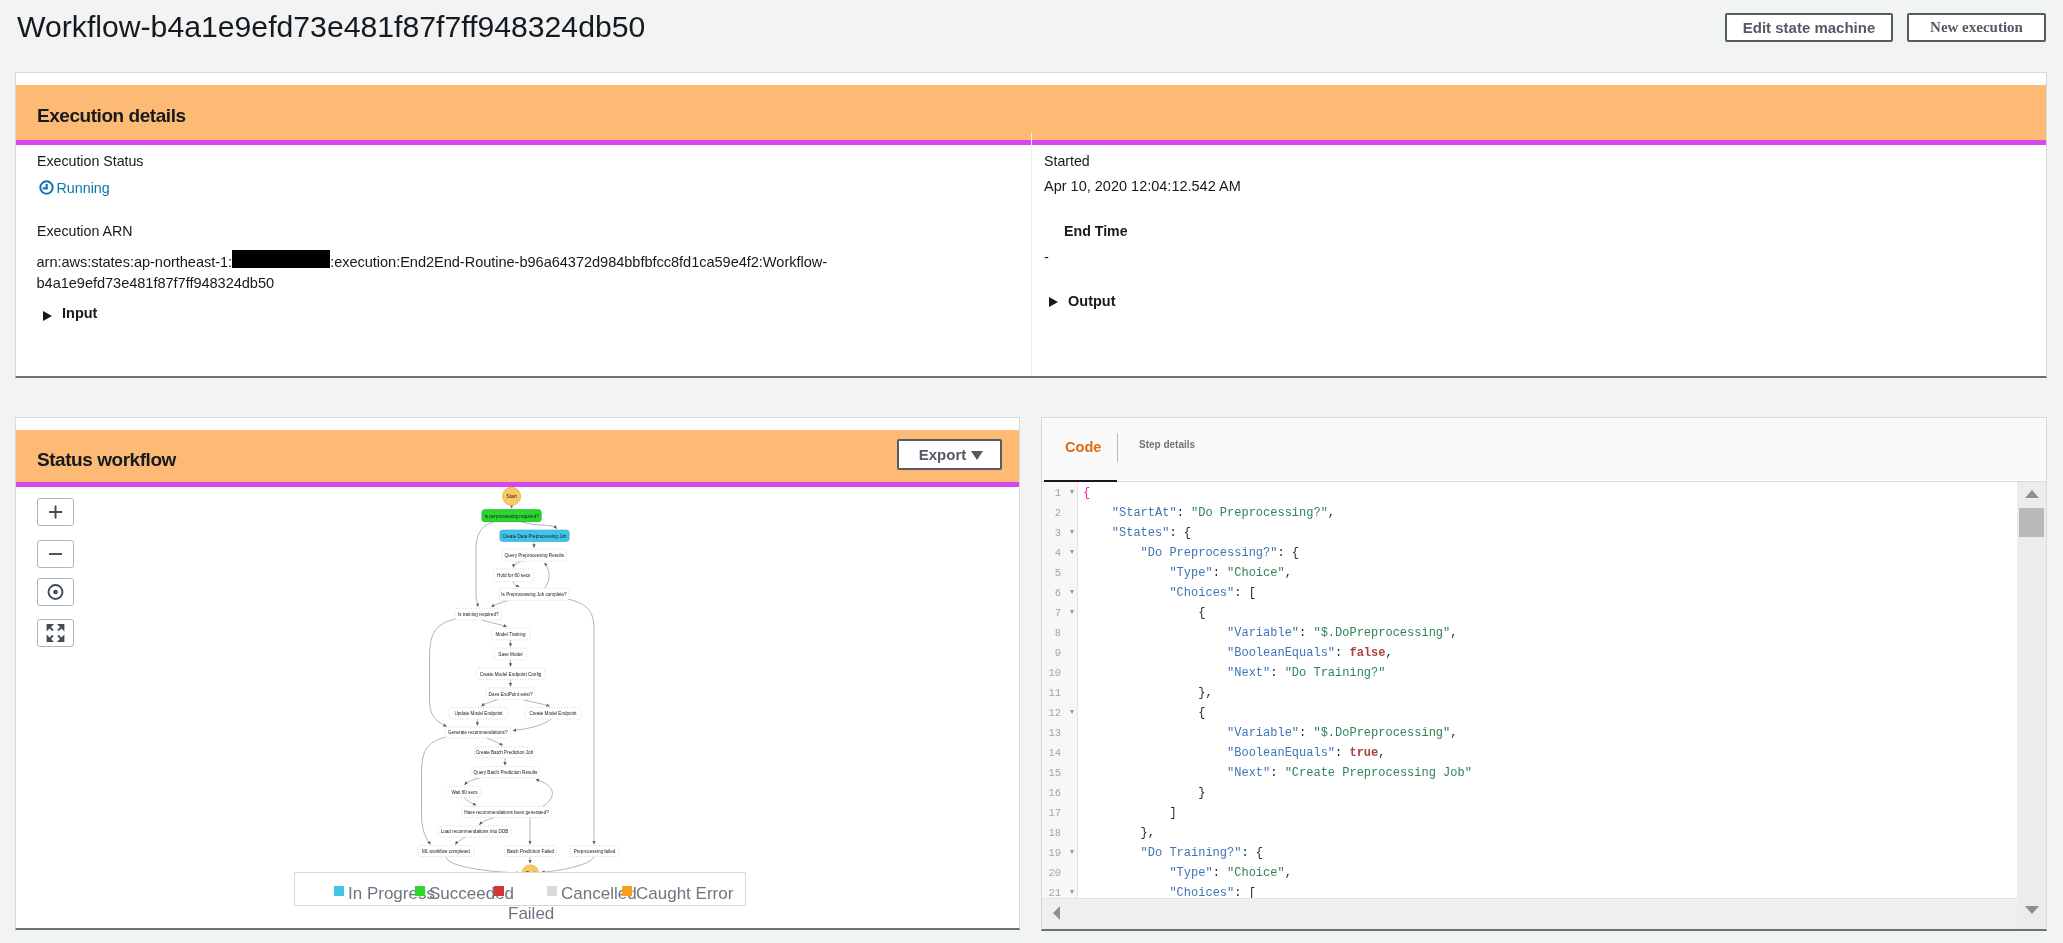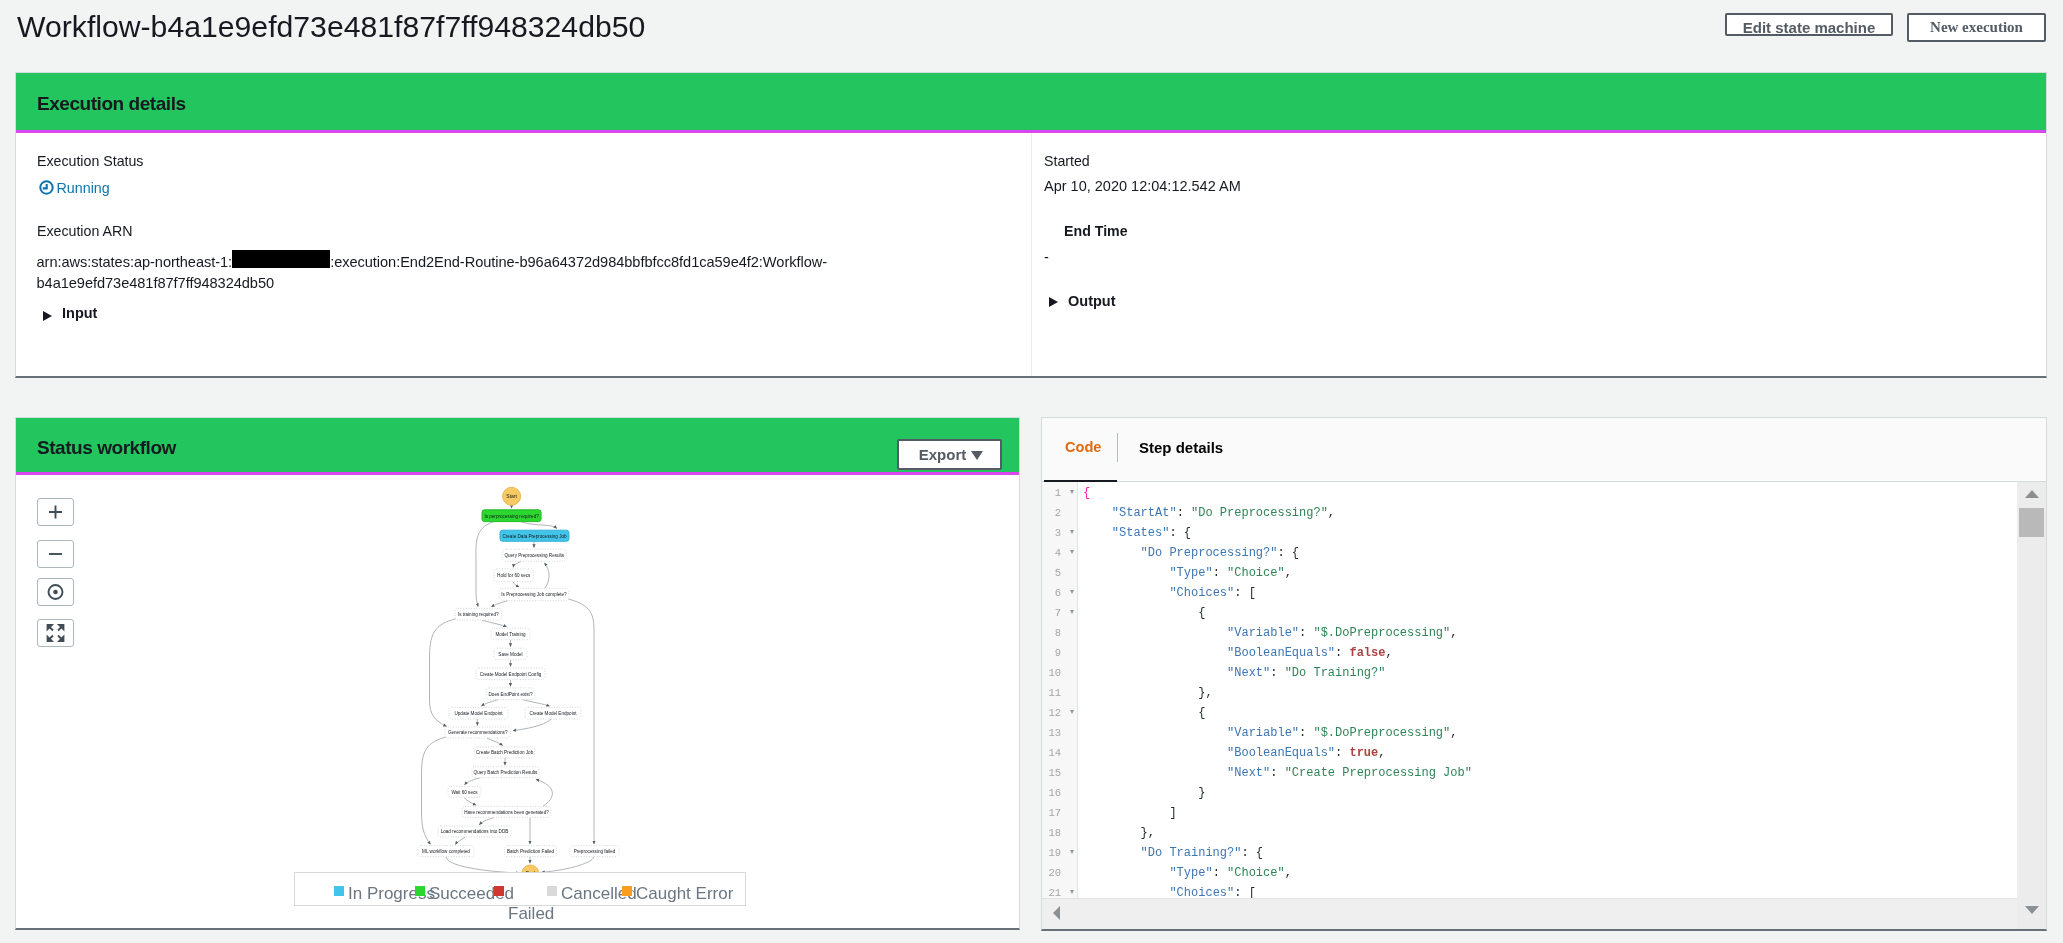--- a/index.html
+++ b/index.html
@@ -1,42 +1,42 @@
 <!DOCTYPE html>
 <html><head>
 <meta charset="utf-8">
 <style>
   * { margin:0; padding:0; box-sizing:border-box; }
   html,body { width:2063px; height:943px; background:#f2f3f3; font-family:"Liberation Sans", sans-serif; position:relative; overflow:hidden; }
   .abs { position:absolute; }
   h1.title { position:absolute; left:17px; top:10px; font-size:30.2px; font-weight:400; color:#16191f; letter-spacing:0; }
   .btn { position:absolute; background:#fff; border:2px solid #545b64; border-radius:2px; color:#545b64; font-weight:700; font-size:15px; text-align:center; }
   .card { position:absolute; background:#fff; border:1px solid #d5dbdb; border-bottom:2px solid #687078; }
-  .card-h { position:absolute; left:0; right:0; top:0; background:#22c55e; border-bottom:3px solid #d946ef; }
+  .card-h { position:absolute; left:0; right:0; top:12px; background:#fdba74; border-bottom:5px solid #d946ef; }
   .card-h span { position:absolute; left:21px; font-size:19px; font-weight:700; color:#16191f; letter-spacing:-0.45px; }
   .lbl { position:absolute; font-size:14.2px; color:#16191f; }
   .val { position:absolute; font-size:14.5px; color:#16191f; }
   .expander { position:absolute; font-size:14.5px; font-weight:700; color:#16191f; }
   .tri-r { position:absolute; width:0; height:0; border-top:5.5px solid transparent; border-bottom:5.5px solid transparent; border-left:9px solid #16191f; }
   .redact { display:inline-block; width:98px; height:18px; background:#000; vertical-align:-1.5px; }
   .lgt { font-size:17px; color:#6b7681; }
   .zbtn { position:absolute; width:37px; height:28px; background:#fff; border:1px solid #aab7bd; border-radius:3px; padding:0; }
   .zbtn svg { display:block; margin:0 auto; }
   .gnum { left:1042px; top:483px; width:19px; text-align:right; font-family:"Liberation Mono", monospace; font-size:10.5px; line-height:20px; color:#a5a5a5; }
   .fold { position:absolute; left:1070px; width:0; height:0; border-left:2.75px solid transparent; border-right:2.75px solid transparent; border-top:4.5px solid #8f969d; }
   .codepre { position:absolute; left:1083px; top:483px; font-family:"Liberation Mono", monospace; font-size:12px; line-height:20px; color:#24292e; white-space:pre; height:415px; overflow:hidden; }
   .codepre i { font-style:normal; color:#3c76b3; }
   .codepre s { text-decoration:none; color:#2e8455; }
   .codepre b { font-weight:700; color:#a94442; }
   .codepre .pk { color:#ff17a2; }
 </style>
 </head>
 <body>
   <h1 class="title">Workflow-b4a1e9efd73e481f87f7ff948324db50</h1>
-  <div class="btn" style="left:1725px; top:13px; width:168px; height:23px; line-height:25px;">Edit state machine</div>
+  <div class="btn" style="left:1725px; top:13px; width:168px; height:29px; line-height:25px;">Edit state machine</div>
   <div class="btn" style="left:1907px; top:13px; width:139px; height:29px; line-height:25px;font-family:Liberation Serif, serif;">New execution</div>
 
   <div class="card" style="left:15px; top:72px; width:2032px; height:306px;">
     <div class="card-h" style="height:60px;">
       <span style="top:19.5px;">Execution details</span>
     </div>
     <div class="abs" style="left:1015px; top:60px; bottom:0; width:1px; background:#eaeded;"></div>
 
     <div class="lbl" style="left:21px; top:79.5px;">Execution Status</div>
     <svg class="abs" style="left:22.5px; top:107px;" width="15" height="15" viewBox="0 0 15 15">
@@ -193,21 +193,21 @@
         <path d="M 9.5 21 h 4.4 l -4.4 -4.4 z"></path>
         <path d="M 25.5 21 h -4.4 l 4.4 -4.4 z"></path>
       </g>
     </svg>
   </div>
 
   <div class="card" style="left:1041px; top:417px; width:1006px; height:514px;"></div>
   <div class="abs" style="left:1042px; top:418px; width:1004px; height:62px; background:#fafafa;"></div>
   <div class="abs" style="left:1065px; top:439px; font-size:14.6px; font-weight:700; color:#e1690f;">Code</div>
   <div class="abs" style="left:1117px; top:433px; width:1px; height:29px; background:#b5bcc1;"></div>
-  <div class="abs" style="left:1139px; top:439px; font-size:15px; font-weight:700; color:#000000;">Step details</div>
+  <div class="abs" style="left:1139px; top:439px; font-size:10px; font-weight:700; color:#737373;">Step details</div>
   <div class="abs" style="left:1042px; top:480.6px; width:1004px; height:1px; background:#d5dbdb;"></div>
   <div class="abs" style="left:1044px; top:479.6px; width:73px; height:2.4px; background:#16191f;"></div>
 
   <div class="abs" style="left:1042px; top:481.5px; width:35.5px; height:416.5px; background:#f7f7f7; border-right:1px solid #e2e5e7;"></div>
   <div class="abs gnum">1<br>2<br>3<br>4<br>5<br>6<br>7<br>8<br>9<br>10<br>11<br>12<br>13<br>14<br>15<br>16<br>17<br>18<br>19<br>20<br>21</div>
   <div class="fold" style="top:490px;"></div>
   <div class="fold" style="top:530px;"></div>
   <div class="fold" style="top:550px;"></div>
   <div class="fold" style="top:590px;"></div>
   <div class="fold" style="top:610px;"></div>

